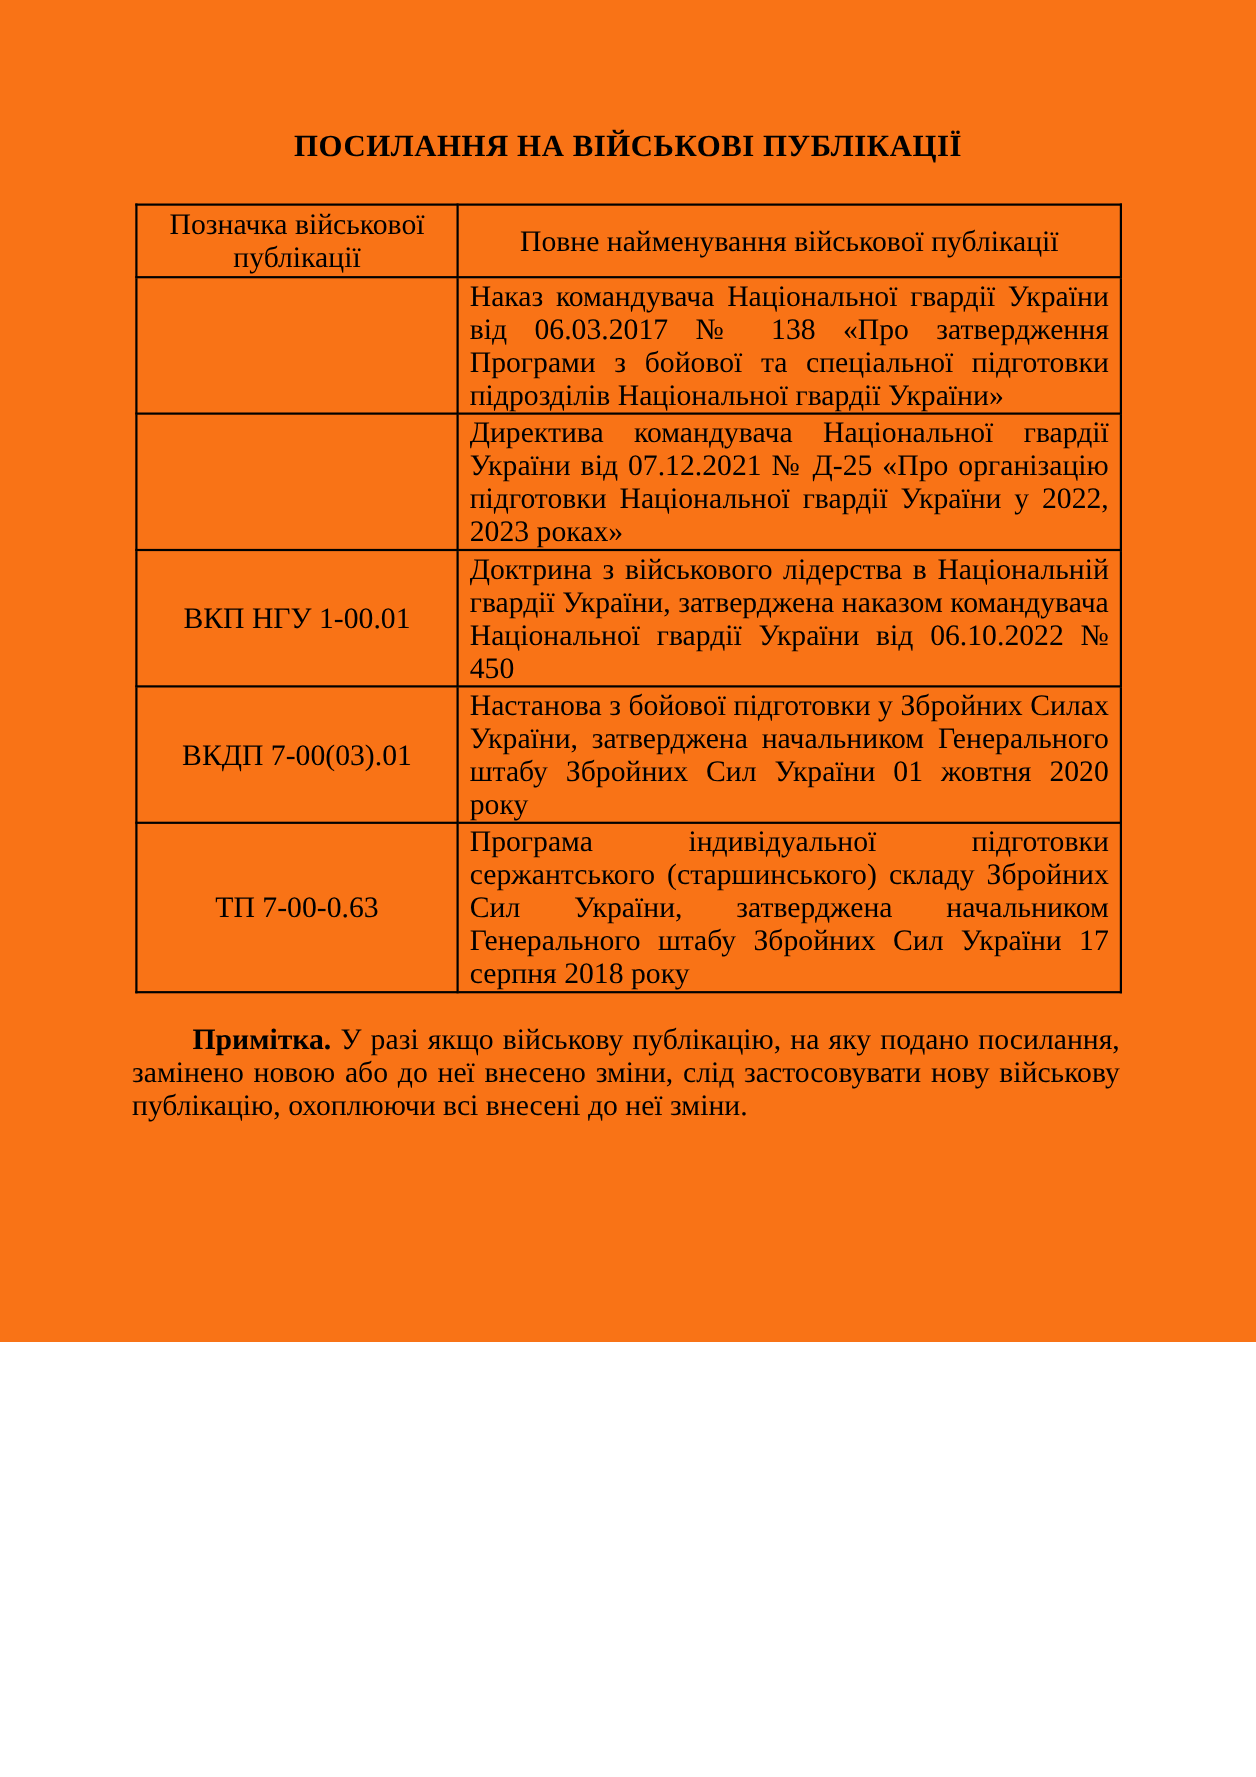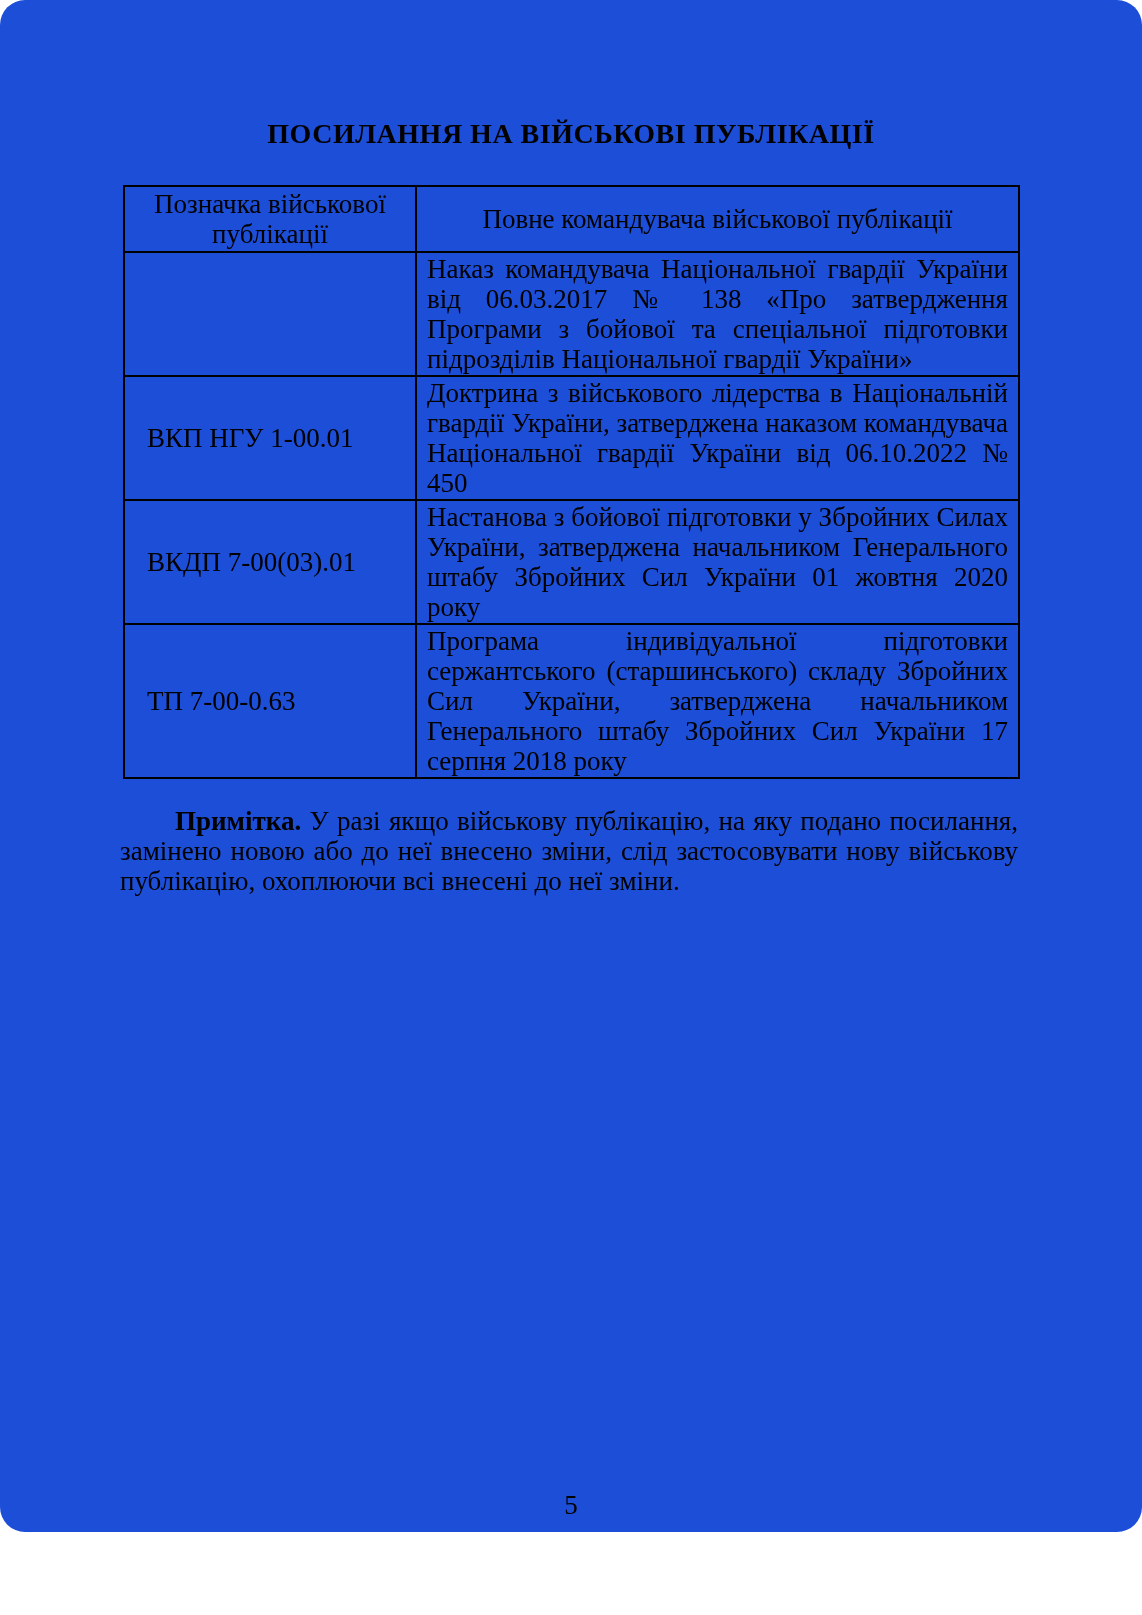--- a/index.html
+++ b/index.html
@@ -3,28 +3,27 @@
 <meta charset="utf-8">
 <style>
   html, body {
     margin: 0;
     padding: 0;
     background: #ffffff;
   }
   .page {
     position: relative;
     width: 1142px;
-    height: 1532px;
+    height: 1220px;
     margin: 0 auto;
-    background: #1d4ed8;
+    background: #f97316;
     color: #000000;
     font-family: "Liberation Serif", "DejaVu Serif", serif;
     font-size: 27px;
     overflow: hidden;
-    border-radius: 25px;
   }
   .title {
     margin: 0;
     padding-top: 116px;
     text-align: center;
     font-size: 28px;
     line-height: 36px;
     font-weight: bold;
     letter-spacing: 0.5px;
   }
@@ -42,20 +41,21 @@
   }
   .doc-table th {
     font-weight: normal;
     text-align: center;
     vertical-align: middle;
     line-height: 30px;
     padding: 2px 16px;
     height: 60px;
   }
   .cell-designation {
+    text-align: center;
     vertical-align: middle;
     line-height: 30px;
     padding: 1px 22px;
   }
   .cell-fullname {
     text-align: justify;
     text-align-last: left;
     vertical-align: middle;
     line-height: 30px;
     padding: 1px 10px;
@@ -88,27 +88,31 @@
   <h1 class="title">ПОСИЛАННЯ НА ВІЙСЬКОВІ ПУБЛІКАЦІЇ</h1>
 
   <table class="doc-table">
     <colgroup>
       <col class="col-designation">
       <col class="col-fullname">
     </colgroup>
     <thead>
       <tr>
         <th>Позначка військової публікації</th>
-        <th>Повне командувача військової публікації</th>
+        <th>Повне найменування військової публікації</th>
       </tr>
     </thead>
     <tbody id="table-body">
         <tr>
           <td class="cell-designation"></td>
           <td class="cell-fullname">Наказ командувача Національної гвардії України від 06.03.2017 № 138 «Про затвердження Програми з бойової та спеціальної підготовки підрозділів Національної гвардії України»</td>
+        </tr>
+        <tr>
+          <td class="cell-designation"></td>
+          <td class="cell-fullname">Директива командувача Національної гвардії України від 07.12.2021 № Д-25 «Про організацію підготовки Національної гвардії України у 2022, 2023 роках»</td>
         </tr>
         <tr>
           <td class="cell-designation">ВКП НГУ 1-00.01</td>
           <td class="cell-fullname">Доктрина з військового лідерства в Національній гвардії України, затверджена наказом командувача Національної гвардії України від 06.10.2022 № 450</td>
         </tr>
         <tr>
           <td class="cell-designation">ВКДП 7-00(03).01</td>
           <td class="cell-fullname">Настанова з бойової підготовки у Збройних Силах України, затверджена начальником Генерального штабу Збройних Сил України 01 жовтня 2020 року</td>
         </tr>
         <tr>

